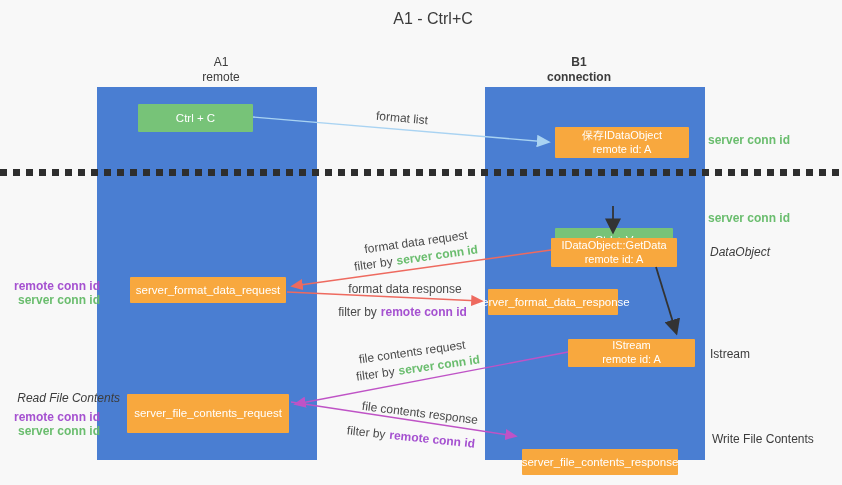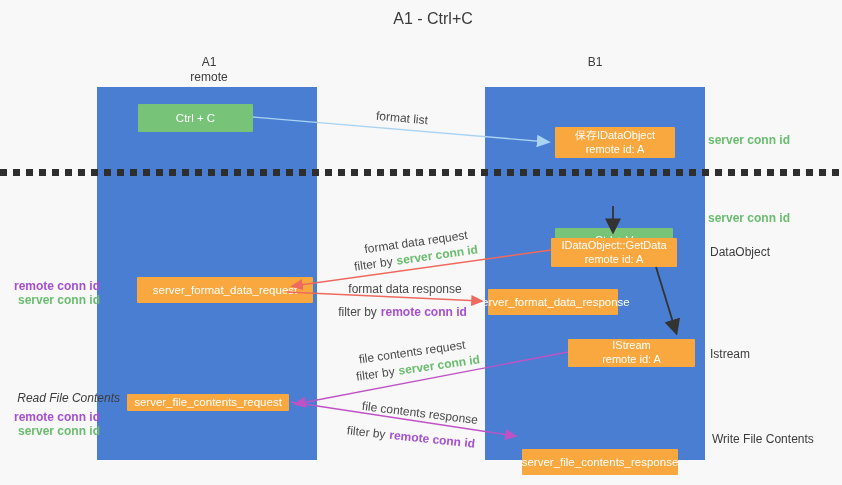--- a/index.html
+++ b/index.html
@@ -34,75 +34,76 @@
 </style>
 </head>
 <body>
 
 <div class="stage">
 
   <div class="title">
     <div>A1 - Ctrl+C</div>
   </div>
 
-  <div class="lane-header" style="left:99px;">
+  <div class="lane-header" style="left:111px;">
     <div>A1</div>
     <div>remote</div>
   </div>
-  <div class="lane-header" style="left:485px;">
+  <div class="lane-header" style="left:469px;font-weight:bold;">
     <div>B1</div>
+    <div>connection</div>
   </div>
 
   <div class="lane lane-a"></div>
   <div class="lane lane-b"></div>
 
   <div class="dotline"></div>
 
   <div class="box green" style="left:138px; top:104px; width:115px; height:28px; z-index:4;">
     <div>Ctrl + C</div>
   </div>
 
-  <div class="box orange" style="left:555px; top:127px; width:120px; height:31px; font-size:11px; z-index:4;">
+  <div class="box orange" style="left:555px; top:127px; width:134px; height:31px; font-size:11px; z-index:4;">
     <div>保存IDataObject</div>
     <div>remote id: A</div>
   </div>
 
   <div class="box green" style="left:555px; top:181px; width:118px; height:25px; z-index:4;margin-top:47px;">
     <div>Ctrl + V</div>
   </div>
 
   <div class="box orange" style="left:551px; top:238px; width:126px; height:29px; font-size:11px; z-index:4;">
     <div>IDataObject::GetData</div>
     <div>remote id: A</div>
   </div>
 
-  <div class="box orange" style="left:137px; top:277px; width:176px; height:26px; z-index:4;">
+  <div class="box orange" style="left:130px; top:277px; width:156px; height:26px; z-index:4;">
     <div>server_format_data_request</div>
   </div>
 
   <div class="box orange" style="left:488px; top:289px; width:130px; height:26px; z-index:4;">
     <div>server_format_data_response</div>
   </div>
 
   <div class="box orange" style="left:568px; top:339px; width:127px; height:28px; font-size:11px; z-index:4;">
     <div>IStream</div>
     <div>remote id: A</div>
   </div>
 
-  <div class="box orange" style="left:127px; top:394px; width:162px; height:17px; z-index:4;">
+  <div class="box orange" style="left:127px; top:394px; width:162px; height:39px; z-index:4;">
     <div>server_file_contents_request</div>
   </div>
 
   <div class="box orange" style="left:522px; top:425px; width:156px; height:26px; z-index:4;margin-top:24px;">
     <div>server_file_contents_response</div>
   </div>
 
   <div class="note bold c-green" style="left:708px; top:133px;">server conn id</div>
   <div class="note bold c-green" style="left:708px; top:211px;">server conn id</div>
-  <div class="note c-dark" style="left:710px; top:245px;">DataObject</div>
+  <div class="note c-dark" style="left:710px; top:245px;font-style:italic;">DataObject</div>
   <div class="note c-dark" style="left:710px; top:347px;">Istream</div>
   <div class="note c-dark" style="left:712px; top:432px;">Write File Contents</div>
 
   <div class="note bold c-purple right" style="left:0; top:279px; width:100px;">remote conn id</div>
   <div class="note bold c-green right" style="left:0; top:293px; width:100px;">server conn id</div>
   <div class="note c-dark right" style="left:0; top:391px; width:120px;font-style:italic;">Read File Contents</div>
   <div class="note bold c-purple right" style="left:0; top:410px; width:100px;">remote conn id</div>
   <div class="note bold c-green right" style="left:0; top:424px; width:100px;">server conn id</div>
 
   <div class="arrow-label" style="left:352px; top:111px; width:100px; transform:rotate(5deg);">format list</div>

